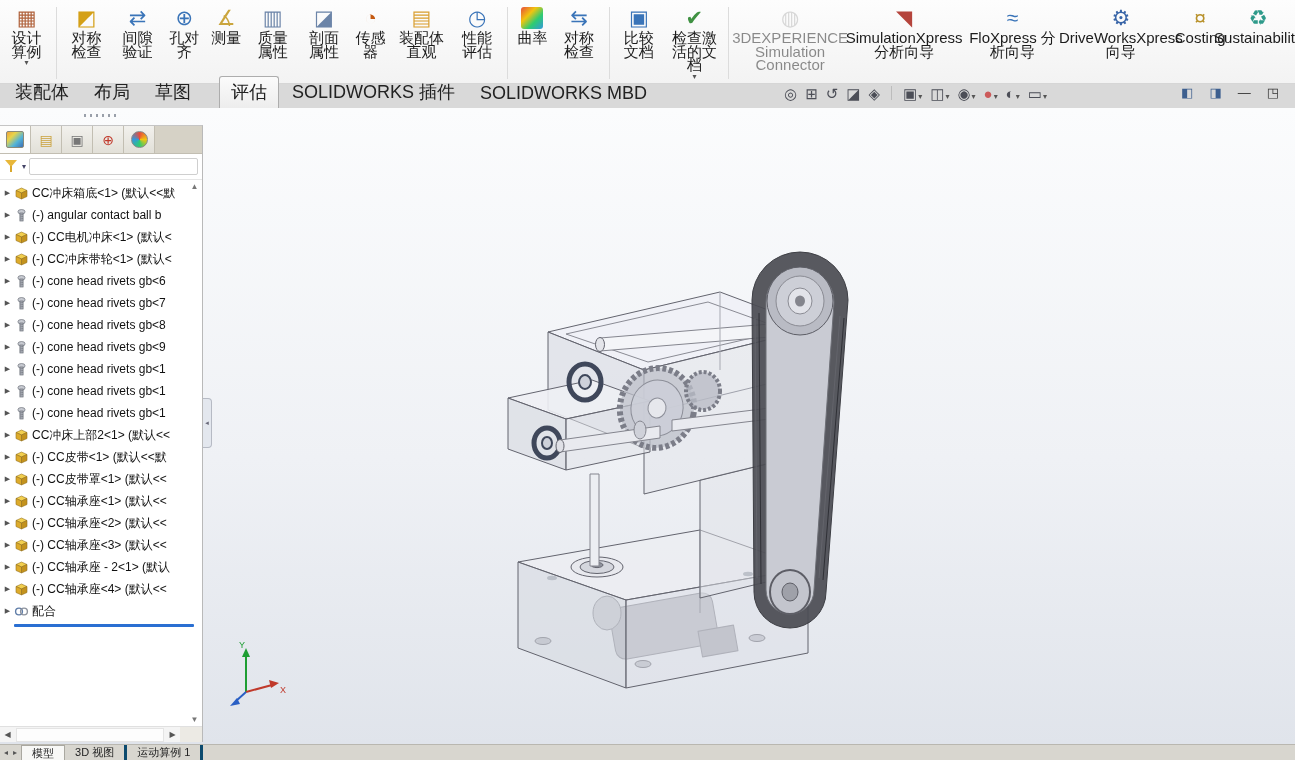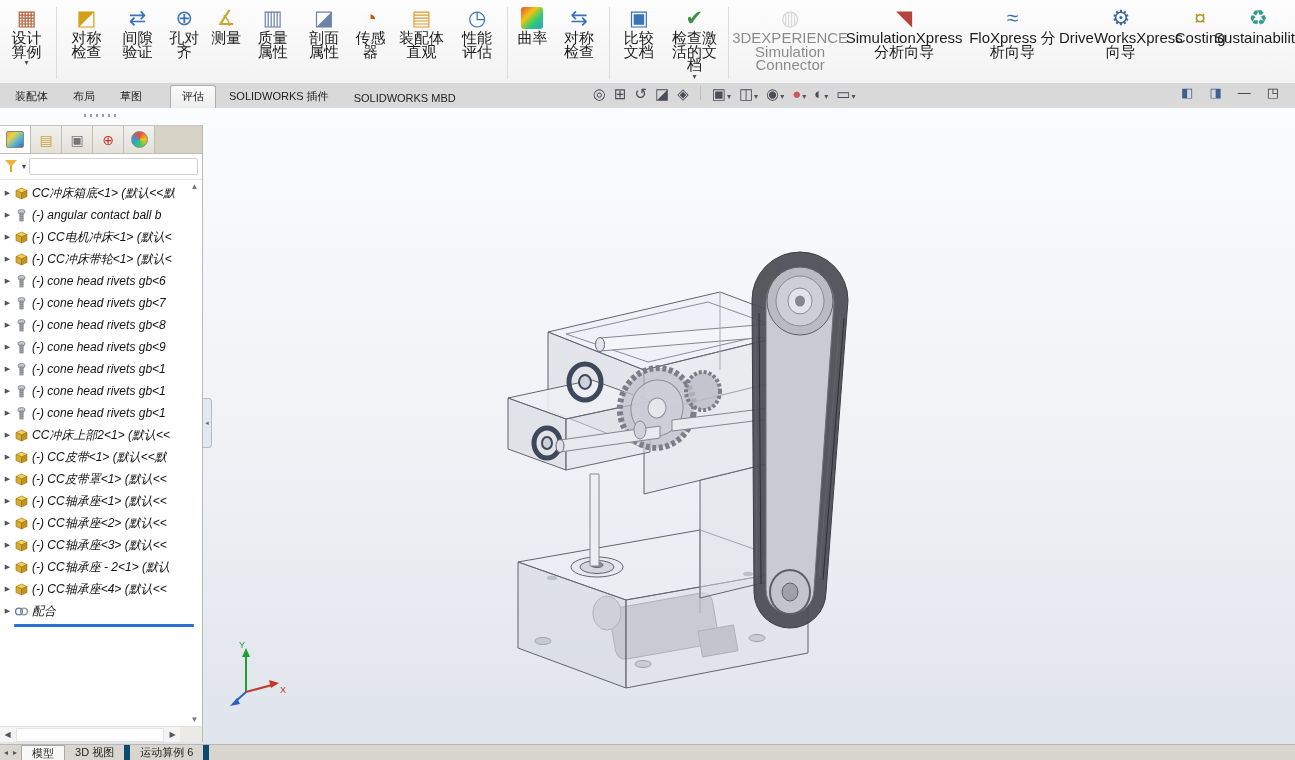--- a/index.html
+++ b/index.html
@@ -15,21 +15,21 @@
   .ric{font-size:21px;line-height:26px;height:26px;}
   .ric.grad{width:22px;height:22px;margin:2px 0;border-radius:3px;
             background:linear-gradient(135deg,#e74c3c 0%,#f1c40f 35%,#2ecc71 65%,#3498db 100%);}
   .rlb{font-size:15px;line-height:13.5px;color:#1c1c1c;}
   .dd{font-size:8px;color:#555;line-height:9px;}
   .vsep{width:1px;align-self:stretch;background:#dcdcdc;margin:4px 3px;}
 
   
   .tabrow{position:absolute;top:84px;left:0;width:100%;height:24px;background:#d9d9d9;display:flex;align-items:flex-end;box-sizing:border-box;}
   .tabs{display:flex;align-items:flex-end;padding-left:2px;}
-  .ctab{font-size:11px;padding:3px 11px 4px;color:#222;border:1px solid transparent;border-bottom:none;margin-left:1px;white-space:nowrap;}
+  .ctab{font-size:18px;padding:3px 11px 4px;color:#222;border:1px solid transparent;border-bottom:none;margin-left:1px;white-space:nowrap;}
   .ctab.active{background:linear-gradient(#fbfbfb,#ededed);border-color:#adadad;border-radius:3px 3px 0 0;margin-left:16px;}
   .viewbar{display:flex;align-items:center;gap:8px;margin-left:125px;height:100%;padding-bottom:3px;}
   .vb{font-size:15px;color:#4c4e57;display:flex;align-items:flex-end;gap:1px;line-height:15px;}
   .vbsep{width:1px;height:14px;background:#bcbcbc;margin:0 3px;align-self:center;}
   .winctl{margin-left:auto;display:flex;gap:16px;padding:0 16px 4px 0;align-items:center;height:100%;}
   .wc{font-size:13px;color:#3d5f8f;line-height:13px;}
   .wc.dark{color:#333;}
 
   
   .main{position:absolute;top:108px;left:0;width:1295px;height:636px;
@@ -57,35 +57,35 @@
   .funnel:before{content:"";position:absolute;left:1px;top:1px;border-left:6px solid transparent;border-right:6px solid transparent;border-top:7px solid #e8b73a;}
   .funnel:after{content:"";position:absolute;left:6px;top:7px;width:2px;height:6px;background:#d9a82d;}
   .fdd{font-size:8px;color:#446;}
   .filterbox{flex:1;height:15px;border:1px solid #cfcfcf;border-radius:2px;background:#fff;}
 
   .tree{flex:1;position:relative;overflow:hidden;padding-top:2px;}
   .trow{height:22px;display:flex;align-items:center;padding-left:2px;font-size:12px;color:#111;white-space:nowrap;overflow:hidden;}
   .tarrow{width:11px;flex:0 0 11px;font-size:7px;color:#555;text-align:center;}
   .ticon{width:15px;height:15px;flex:0 0 15px;margin:0 3px 0 1px;}
   .ticon svg{display:block;width:15px;height:15px;}
-  .tlabel{overflow:hidden;font-style:italic;}
+  .tlabel{overflow:hidden;}
   .rollback{height:3px;background:#2a6fd2;margin:2px 8px 0 14px;border-radius:1px;}
   .vscroll{position:absolute;right:0;top:0;width:15px;height:100%;display:flex;flex-direction:column;justify-content:space-between;align-items:center;padding:2px 0;box-sizing:border-box;}
   .varrow{font-size:8px;color:#777;}
 
   .hscroll{height:15px;flex:0 0 15px;display:flex;align-items:center;background:#f4f4f4;border-top:1px solid #e0e0e0;}
   .harrow{width:15px;text-align:center;font-size:8px;color:#555;}
   .htrack{flex:1;height:12px;background:#fdfdfd;border:1px solid #e4e4e4;margin:0 1px;}
   .hcorner{width:22px;height:100%;background:#eceae4;}
 
   
   .bottombar{position:absolute;left:0;top:744px;width:100%;height:16px;background:#d8d6cf;border-top:1px solid #b9b7b0;
              display:flex;align-items:stretch;font-size:11px;box-sizing:border-box;}
   .bnav{display:flex;align-items:center;padding:0 4px;gap:5px;color:#555;font-size:8px;}
-  .btab{padding:0 10px;display:flex;align-items:center;color:#222;border-right:6px solid #0c4a6e;white-space:nowrap;}
+  .btab{padding:0 10px;display:flex;align-items:center;color:#222;border-right:3px solid #0c4a6e;white-space:nowrap;}
   .btab.active{background:#f8f8f6;border:1px solid #aaa8a0;border-bottom:none;}
 </style>
 </head>
 <body>
 
 <div class="app">
 
   <div class="ribbon" id="ribbon">
       <div class="rbtn">
         <span class="ric" style="color: rgb(176, 98, 60);">▦</span>
@@ -606,16 +606,16 @@
   </div>
 
   <div class="bottombar">
     <div class="bnav" id="bnav">
         <span>◂</span>
         <span>▸</span>
       </div>
     <div id="btabs" style="display:flex;align-items:flex-start;">
         <div class="btab active">模型</div>
         <div class="btab">3D 视图</div>
-        <div class="btab">运动算例 6</div>
+        <div class="btab">运动算例 1</div>
       </div>
   </div>
 </div>
 
 </body></html>

